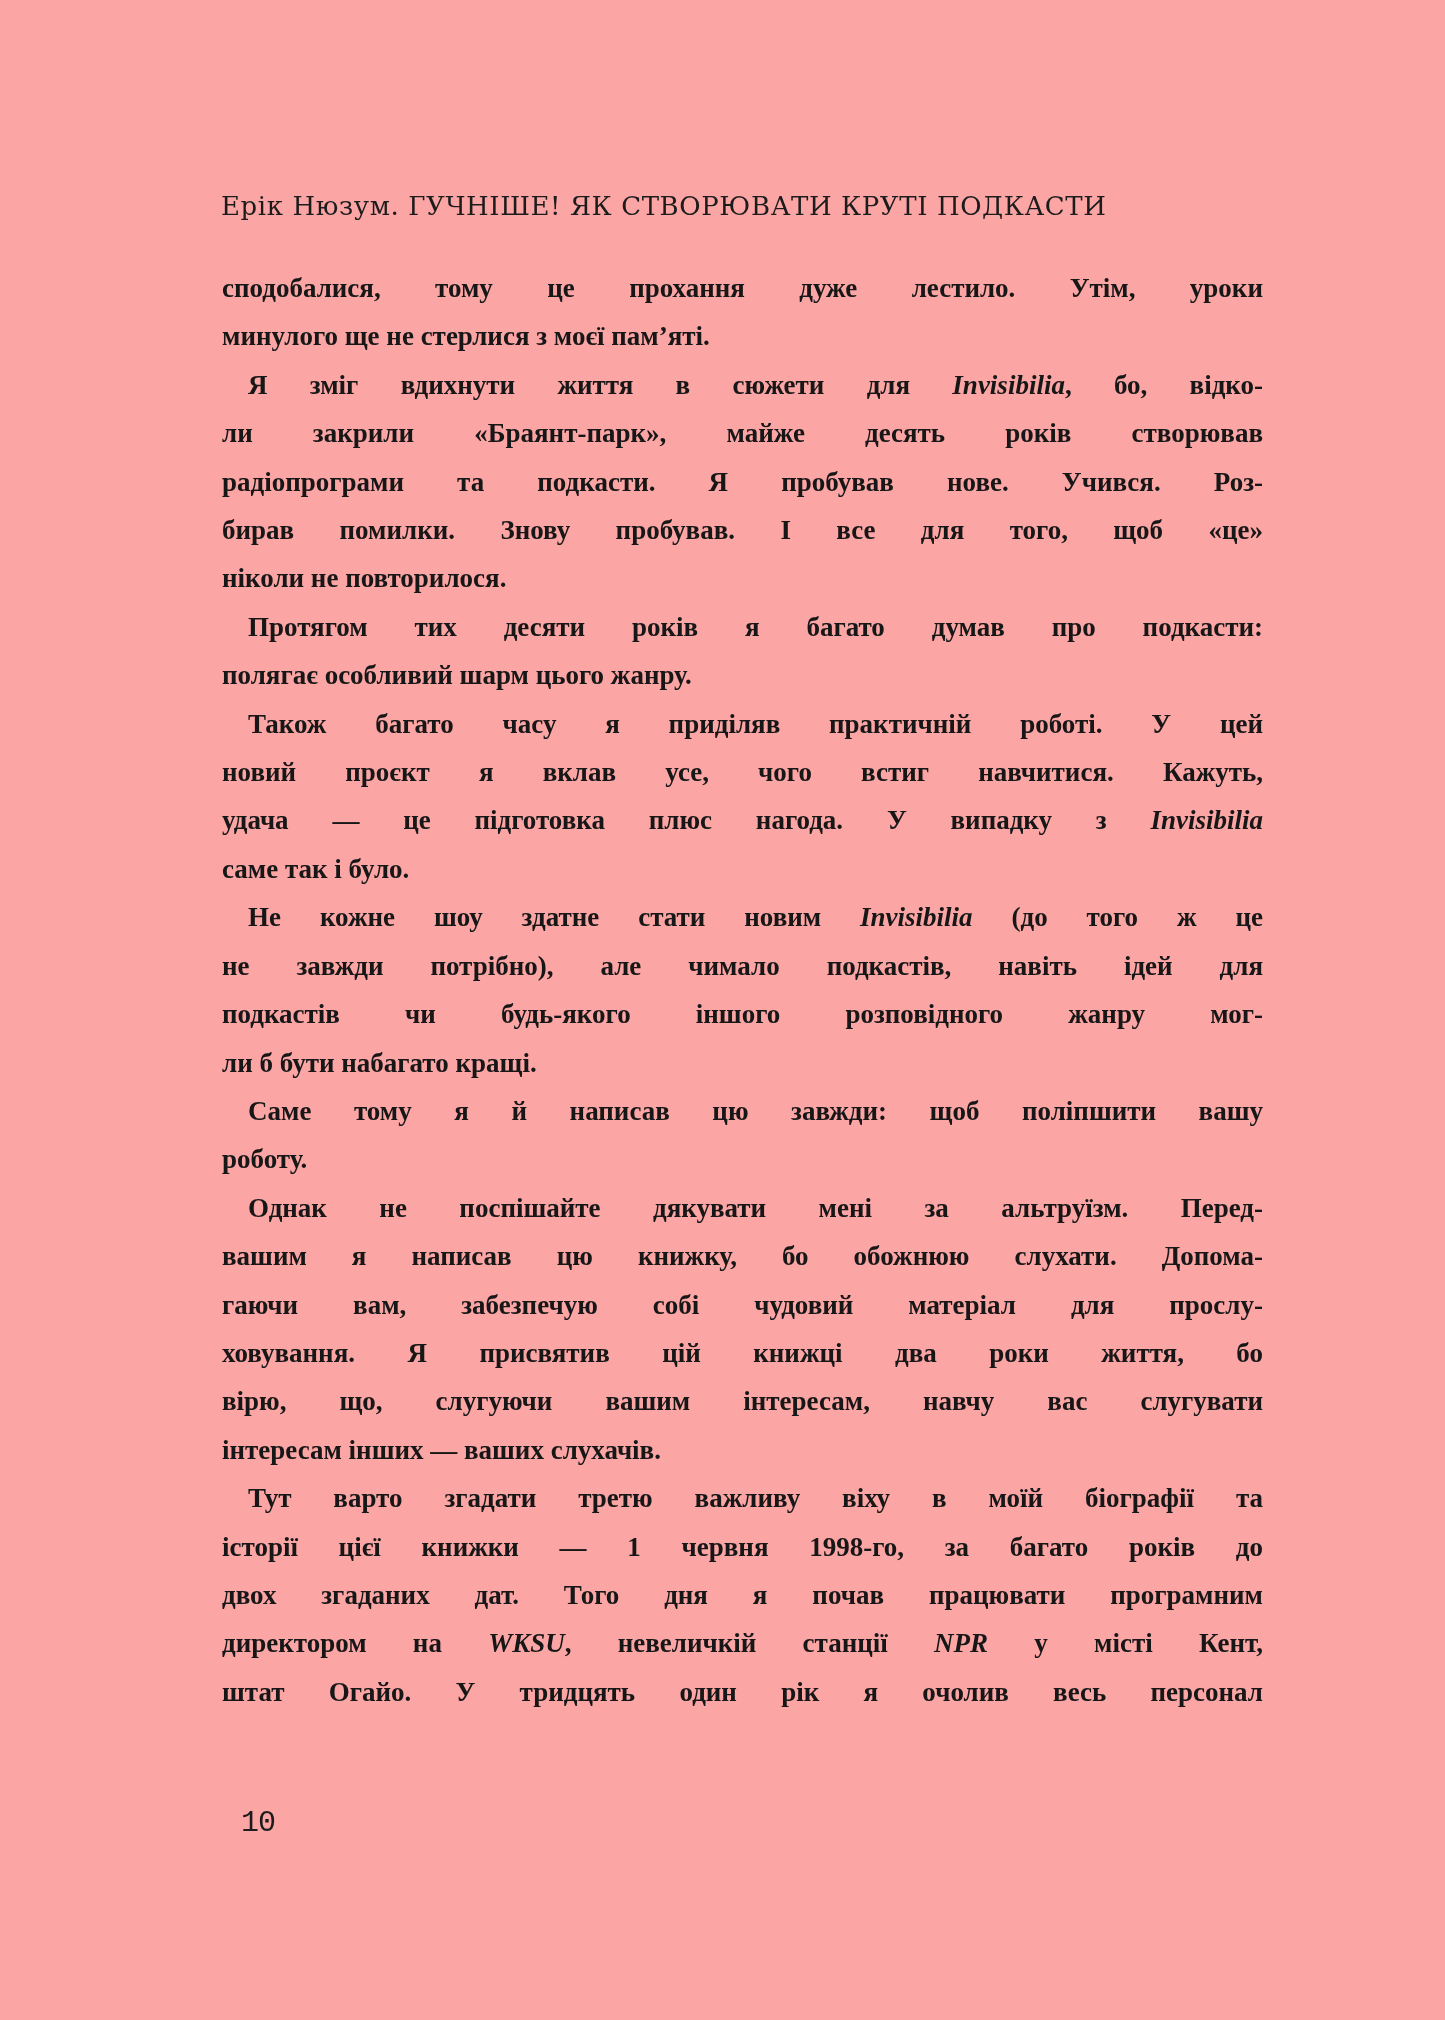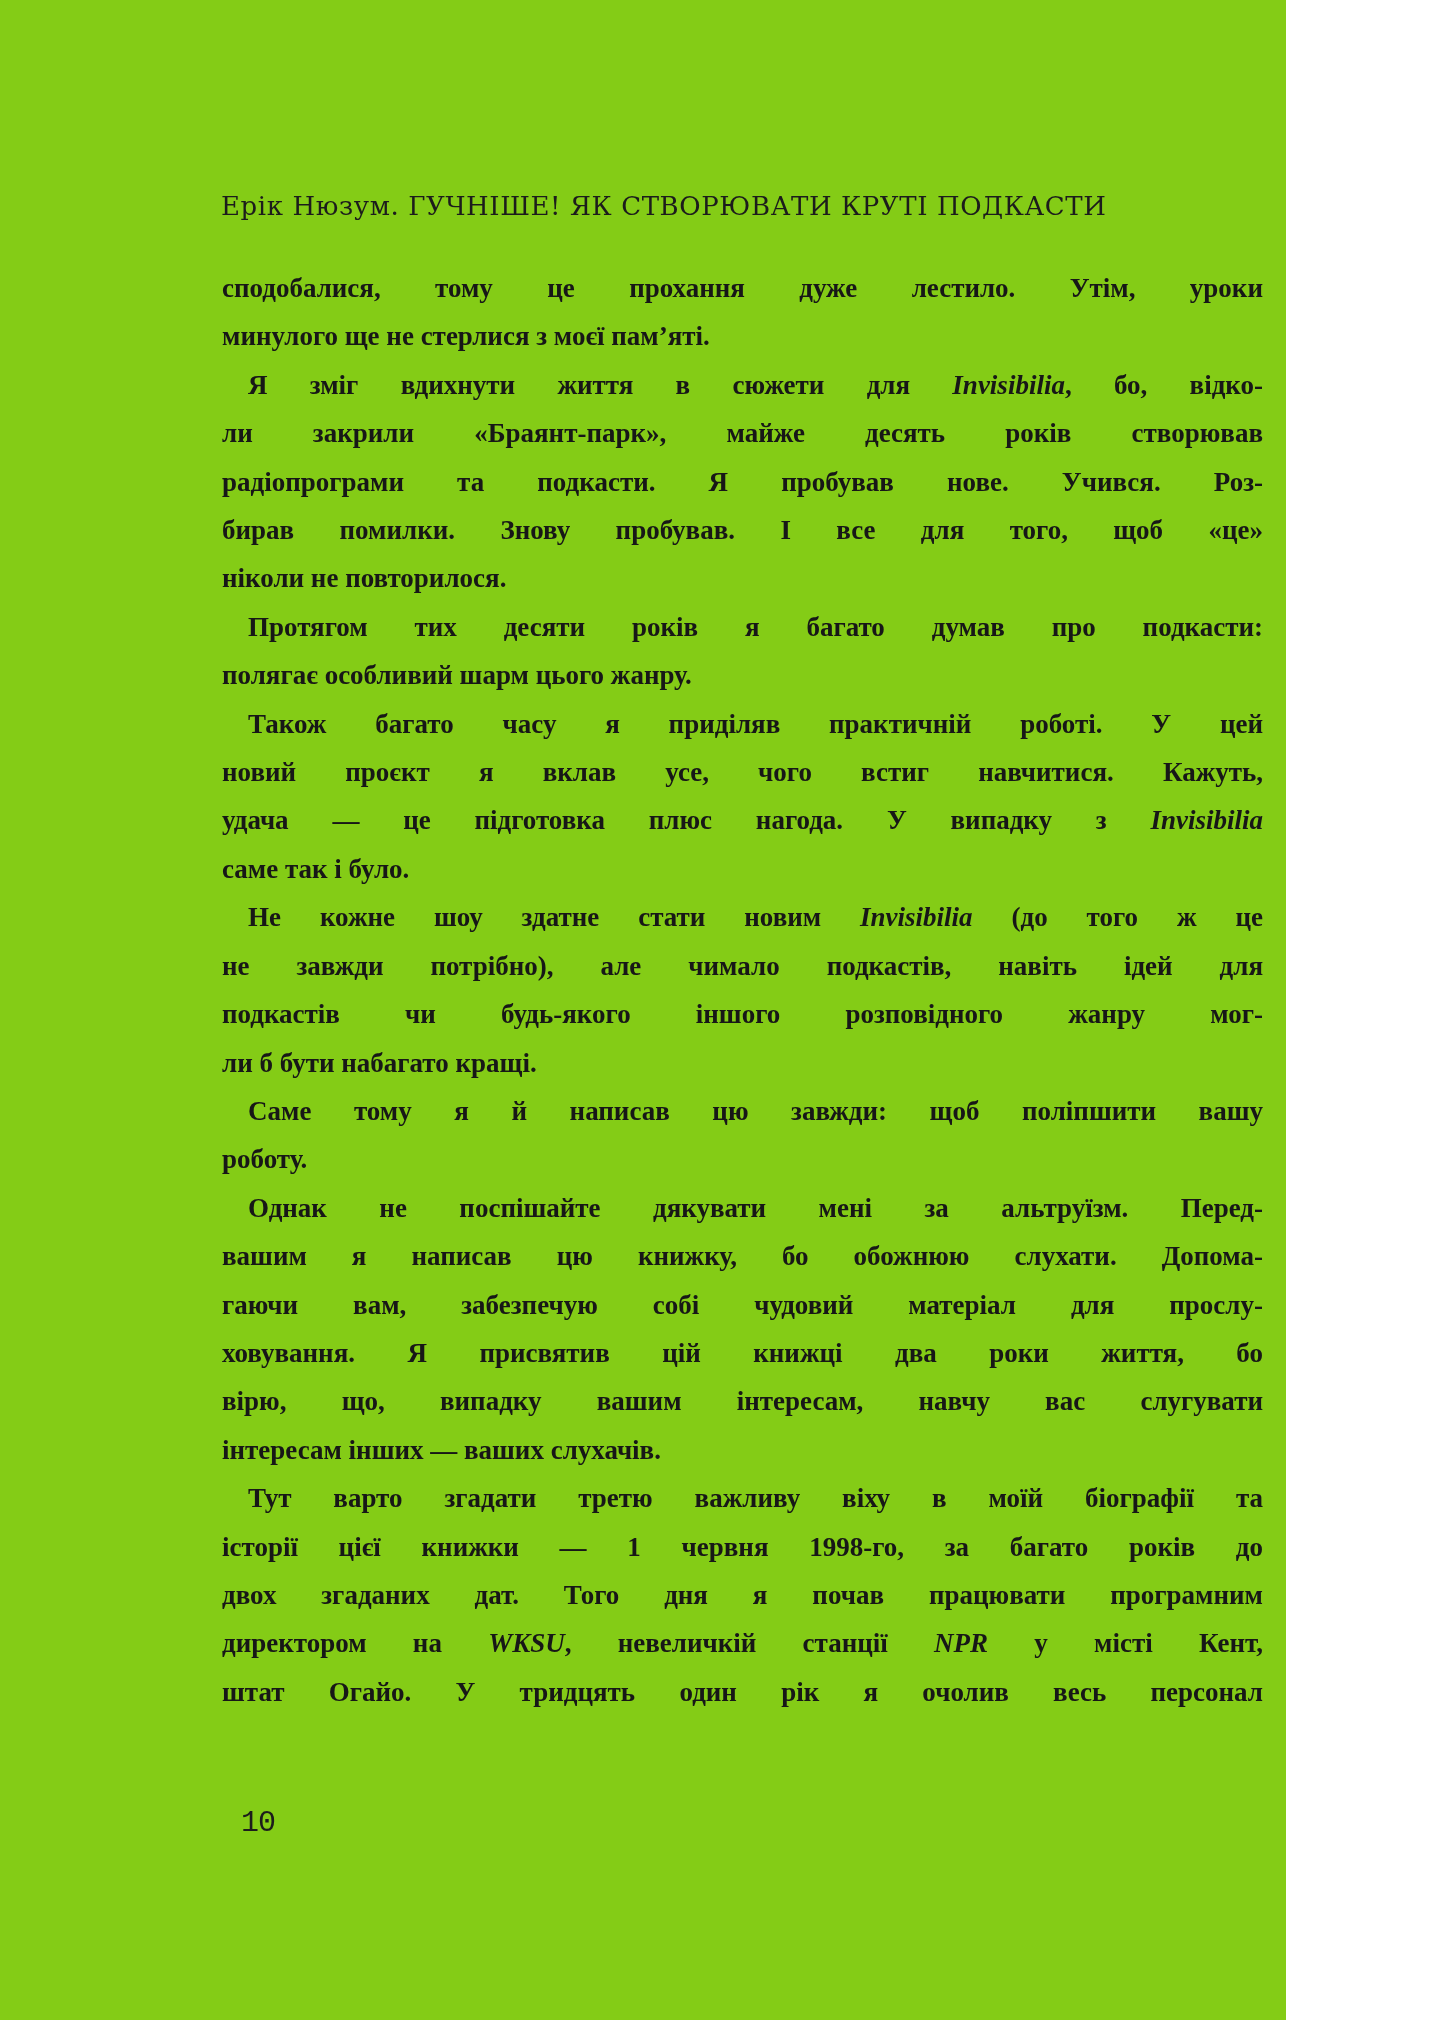--- a/index.html
+++ b/index.html
@@ -2,23 +2,23 @@
 <html lang="uk"><head>
 <meta charset="utf-8">
 <style>
   html, body {
     margin: 0;
     padding: 0;
     background: #ffffff;
   }
   .page {
     position: relative;
-    width: 1286px;
+    width: 1445px;
     height: 2020px;
-    background: #84cc16;
+    background: #fca5a5;
     color: #1b1b1b;
     font-family: "Liberation Serif", serif;
     overflow: hidden;
   }
   .running-header {
     position: absolute;
     left: 221px;
     top: 191px;
     font-family: "DejaVu Serif", serif;
     font-size: 26px;
@@ -83,21 +83,21 @@
       <div class="line indent"><span>Не кожне шоу здатне стати новим </span><span class="italic">Invisibilia</span><span> (до того ж це</span></div>
       <div class="line"><span>не завжди потрібно), але чимало подкастів, навіть ідей для</span></div>
       <div class="line"><span>подкастів чи будь-якого іншого розповідного жанру мог-</span></div>
       <div class="line last"><span>ли б бути набагато кращі.</span></div>
       <div class="line indent"><span>Саме тому я й написав цю завжди: щоб поліпшити вашу</span></div>
       <div class="line last"><span>роботу.</span></div>
       <div class="line indent"><span>Однак не поспішайте дякувати мені за альтруїзм. Перед-</span></div>
       <div class="line"><span>вашим я написав цю книжку, бо обожнюю слухати. Допома-</span></div>
       <div class="line"><span>гаючи вам, забезпечую собі чудовий матеріал для прослу-</span></div>
       <div class="line"><span>ховування. Я присвятив цій книжці два роки життя, бо</span></div>
-      <div class="line"><span>вірю, що, випадку вашим інтересам, навчу вас слугувати</span></div>
+      <div class="line"><span>вірю, що, слугуючи вашим інтересам, навчу вас слугувати</span></div>
       <div class="line last"><span>інтересам інших — ваших слухачів.</span></div>
       <div class="line indent"><span>Тут варто згадати третю важливу віху в моїй біографії та</span></div>
       <div class="line"><span>історії цієї книжки — 1 червня 1998-го, за багато років до</span></div>
       <div class="line"><span>двох згаданих дат. Того дня я почав працювати програмним</span></div>
       <div class="line"><span>директором на </span><span class="italic">WKSU</span><span>, невеличкій станції </span><span class="italic">NPR</span><span> у місті Кент,</span></div>
       <div class="line"><span>штат Огайо. У тридцять один рік я очолив весь персонал</span></div>
     </div>
 
   <div class="page-number">10</div>
 </div>

